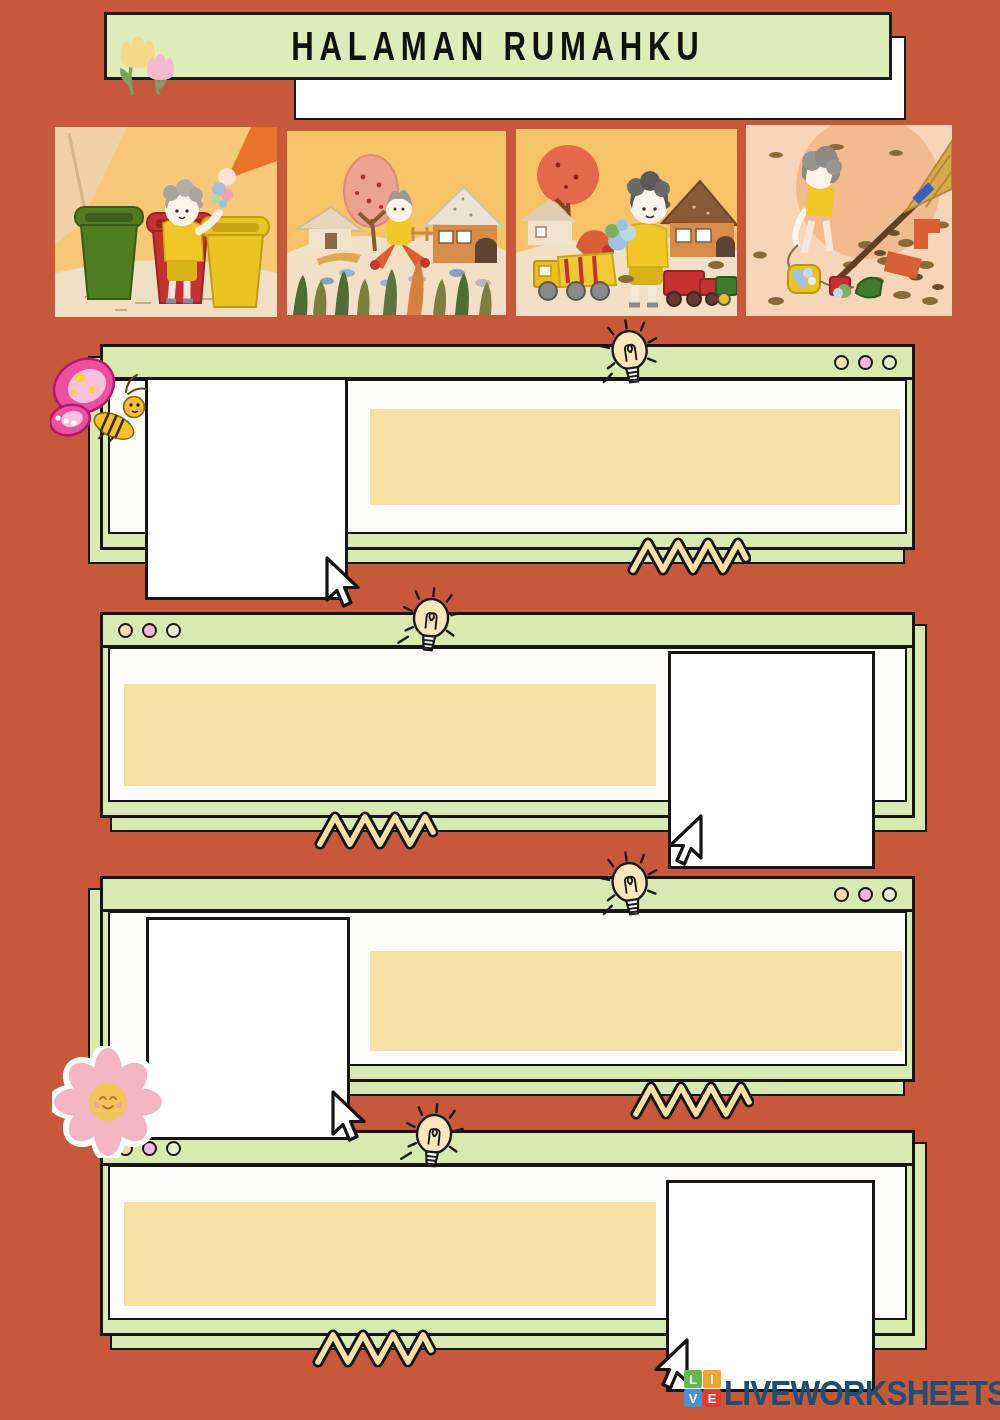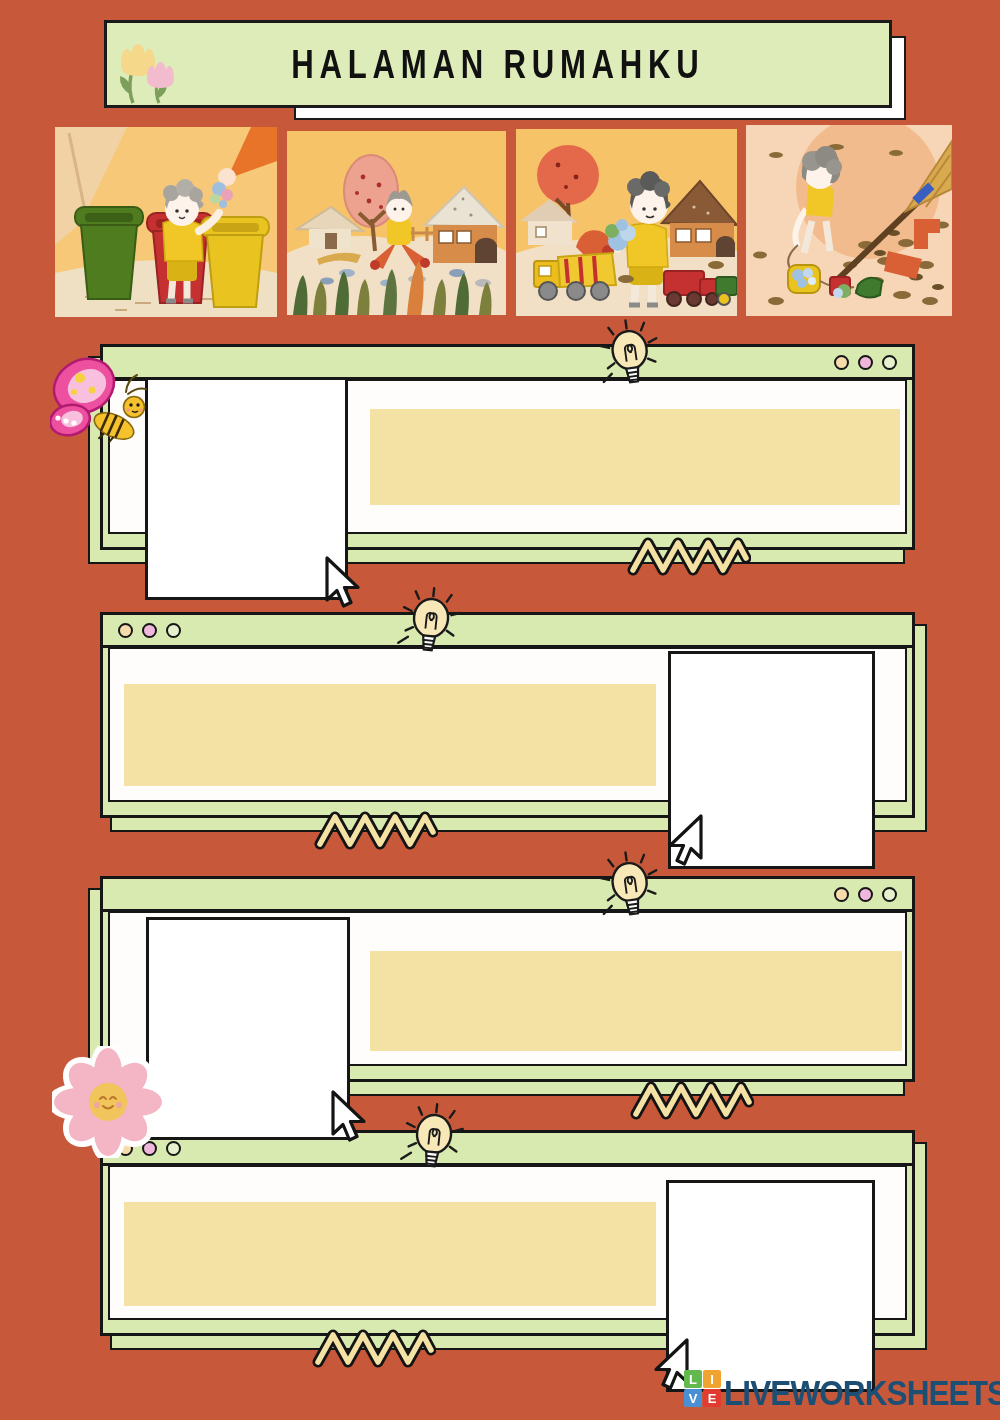--- a/index.html
+++ b/index.html
@@ -1,21 +1,21 @@
 <!DOCTYPE html>
 <html><head>
 <meta charset="utf-8">
 <style>
   html,body{margin:0;padding:0;}
   body{font-family:"Liberation Sans",sans-serif;}
   #page{position:relative;width:1000px;height:1420px;background:#c7593a;overflow:hidden;}
   .abs{position:absolute;}
   
   .title-shadow{left:294px;top:36px;width:608px;height:80px;background:#ffffff;border:2px solid #1a1a1a;z-index:1;}
-  .title-banner{left:104px;top:20px;width:788px;height:88px;background:#ddecb9;border:3px solid #1a1a1a;z-index:2;
+  .title-banner{left:104px;top:12px;width:788px;height:68px;background:#ddecb9;border:3px solid #1a1a1a;z-index:2;
     display:flex;align-items:center;justify-content:center;box-sizing:border-box;}
   .title-text{font-weight:bold;font-size:38px;color:#111;letter-spacing:7px;white-space:nowrap;
     transform:scaleX(.82) scaleY(1.08);}
   .tulips{left:6px;top:16px;width:78px;height:66px;}
   
   .win{background:#d8eab0;border:3px solid #161616;box-sizing:border-box;z-index:2;}
   .sh-left{box-shadow:-11px 13px 0 -1px #d8eab0,-11px 13px 0 1px #161616;}
   .sh-right{box-shadow:11px 13px 0 -1px #d8eab0,11px 13px 0 1px #161616;}
   .win-header{height:30px;border-bottom:3px solid #161616;display:flex;align-items:center;}
   .dots{display:flex;gap:9px;padding:0 15px;}

